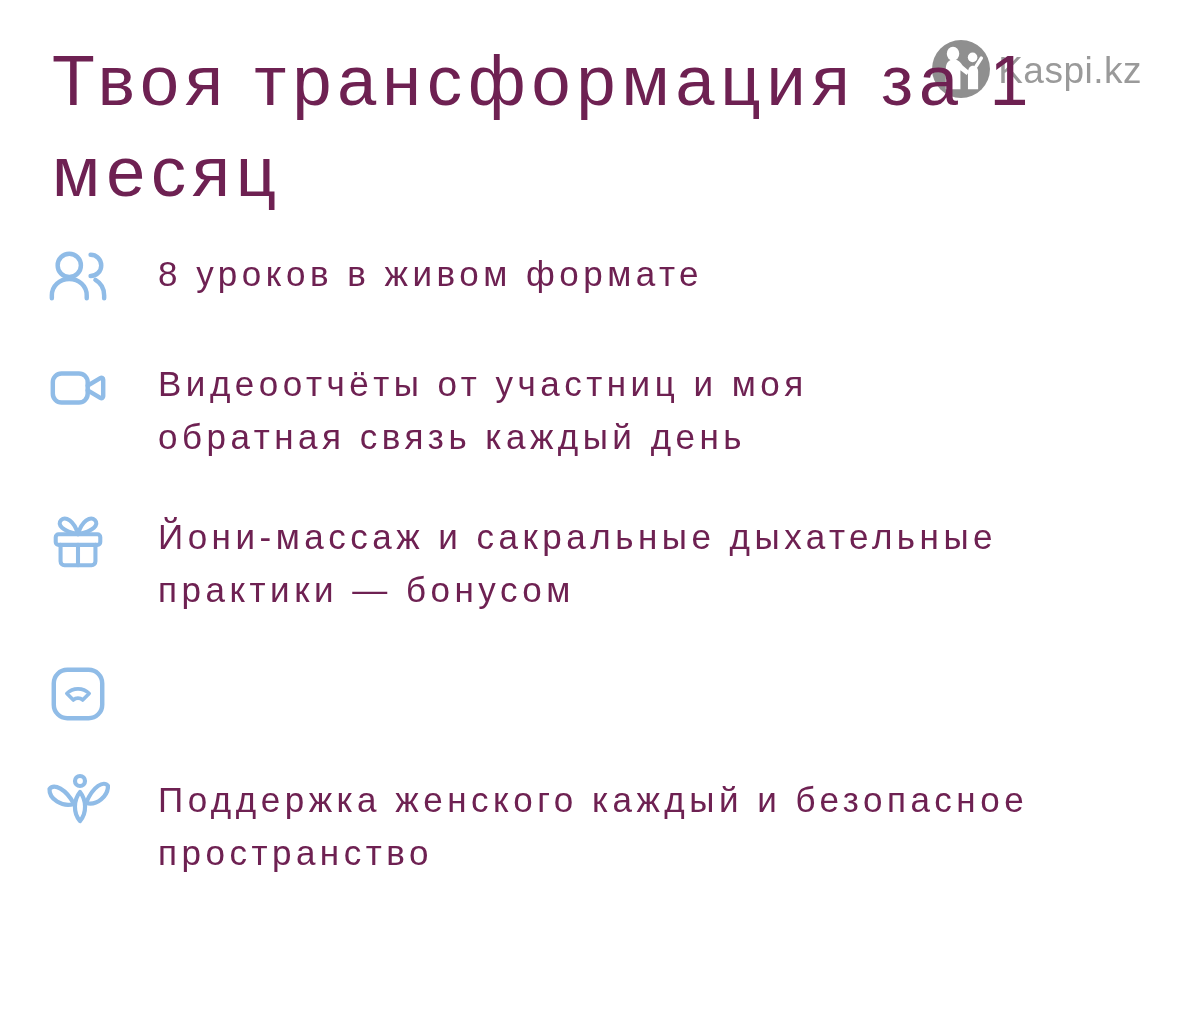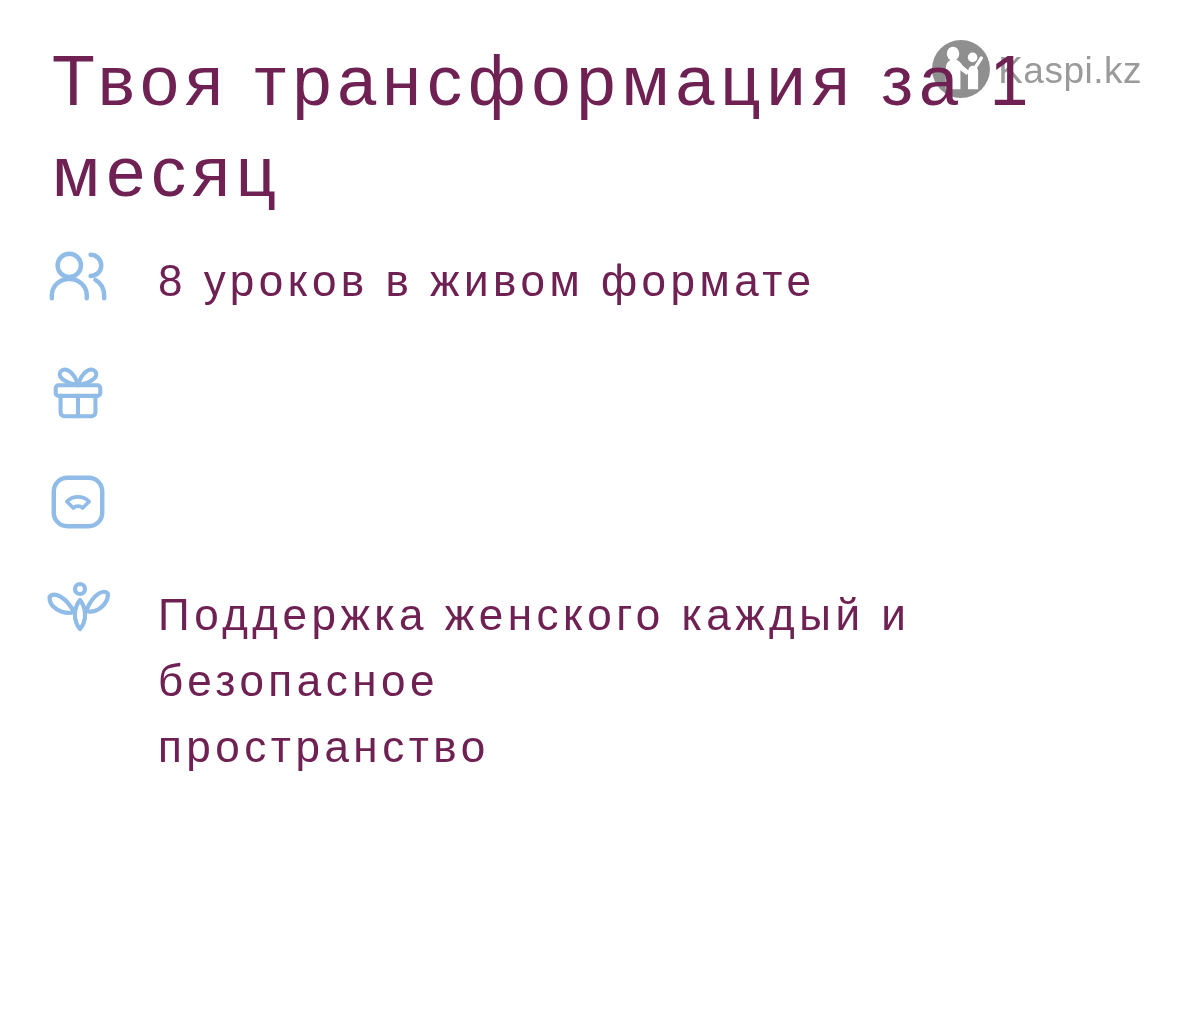--- a/index.html
+++ b/index.html
@@ -66,21 +66,21 @@
     margin-right: 48px;
     display: flex;
     align-items: center;
     justify-content: center;
   }
   .feature-icon svg {
     display: block;
   }
   .feature-text {
     color: #6e2152;
-    font-size: 44px;
+    font-size: 35px;
     line-height: 1.5;
     letter-spacing: 4.5px;
     white-space: pre-line;
     padding-top: 2px;
   }
 </style>
 </head>
 <body>
 
 <div class="page">
@@ -109,31 +109,43 @@
         <svg width="62" height="62" viewBox="0 0 64 64" fill="none" stroke="#90bce7" stroke-width="4.6" stroke-linecap="round" stroke-linejoin="round">
           <circle cx="23" cy="19" r="12"></circle>
           <path d="M5 53 L5 50 C5 40 13 33 23 33 C33 33 41 40 41 50 L41 53"></path>
           <path d="M45 8 a11 11 0 0 1 0 22"></path>
           <path d="M50 34 c6 3.5 9 9 9 16 l0 3"></path>
         </svg>
       </span>
       <span class="feature-text">8 уроков в живом формате</span>
     </div>
 
+    <div class="feature">
+      <span class="feature-icon">
+        <svg width="62" height="62" viewBox="0 0 64 64" fill="none" stroke="#90bce7" stroke-width="4.6" stroke-linecap="round" stroke-linejoin="round">
+          <rect x="6" y="17" width="36" height="30" rx="9"></rect>
+          <path d="M42 29.5 L55 21.8 C56.6 20.9 58 21.7 58 23.4 L58 40.6 C58 42.3 56.6 43.1 55 42.2 L42 34.5"></path>
+        </svg>
+      </span>
+      <span class="feature-text">Видеоотчёты от участниц и моя
+обратная связь каждый день</span>
+    </div>
 
     <div class="feature">
       <span class="feature-icon">
         <svg width="62" height="62" viewBox="0 0 64 64" fill="none" stroke="#90bce7" stroke-width="4.2" stroke-linecap="round" stroke-linejoin="round">
           <path d="M32 25 C28 11 19 6 14.5 10.5 C10 15 16 22 32 25 Z"></path>
           <path d="M32 25 C36 11 45 6 49.5 10.5 C54 15 48 22 32 25 Z"></path>
           <rect x="9" y="25" width="46" height="11" rx="3"></rect>
           <path d="M14 36 L14 53 C14 55.2 15.8 57 18 57 L46 57 C48.2 57 50 55.2 50 53 L50 36"></path>
           <path d="M32 36 L32 57"></path>
         </svg>
       </span>
+      <span class="feature-text">Йони-массаж и сакральные дыхательные
+практики — бонусом</span>
     </div>
 
     <div class="feature">
       <span class="feature-icon">
         <svg width="62" height="62" viewBox="0 0 64 64" fill="none" stroke="#90bce7" stroke-width="4.6" stroke-linecap="round" stroke-linejoin="round">
           <rect x="7" y="7" width="50" height="50" rx="14"></rect>
           <path d="M20.5 31.5 A16 16 0 0 1 43.5 31.5 L36.8 38.2 A7 7 0 0 0 27.2 38.2 Z" stroke-width="3.8"></path>
         </svg>
       </span>
     </div>

